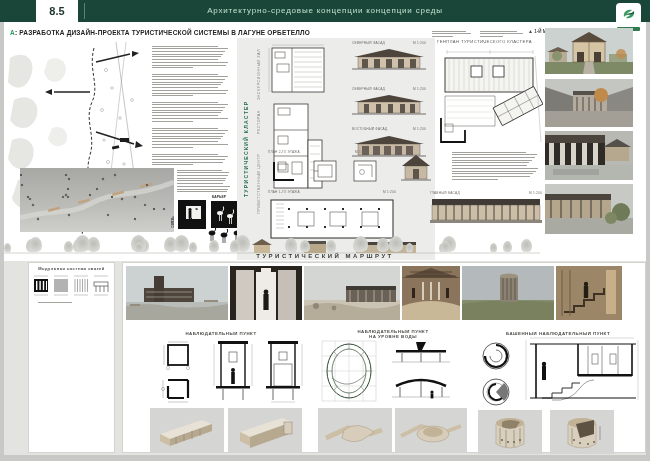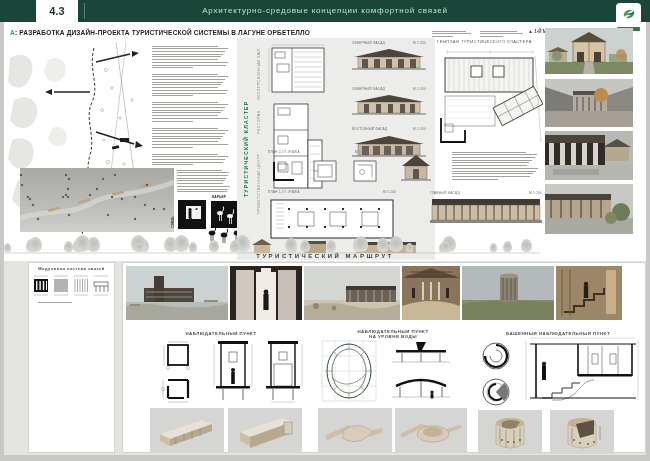--- a/index.html
+++ b/index.html
@@ -30,23 +30,23 @@
 .speck b{position:absolute;background:#5b564e}
 .blk{background:#111}
 svg{display:block}
 </style>
 </head>
 <body>
 
 <div class="abs sheet"></div>
 
 <div class="abs hdr"></div>
-<div class="abs numbox">4.3</div>
+<div class="abs numbox">8.5</div>
 <div class="abs hdiv"></div>
-<div class="abs htitle">Архитектурно-средовые концепции комфортной связей</div>
+<div class="abs htitle">Архитектурно-средовые концепции концепции среды</div>
 <div class="abs logo">
   <span>
     <svg width="16" height="16" viewBox="0 0 16 16">
       <path d="M3,11 C2,6 6,3 11,4 C9,6 7,6 6,8 C9,7 12,7 13,5 C14,10 10,13 5,12 C7,10 9,10 10,8 C7,9 4,9 3,11 Z" fill="#3c9a62"></path>
       <path d="M6,8 C9,7 12,7 13,5 L13,7 C11,9 8,9 6,8 Z" fill="#1d5c3e"></path>
     </svg>
   </span>
 </div>
 <div class="abs logotag"></div>
 

